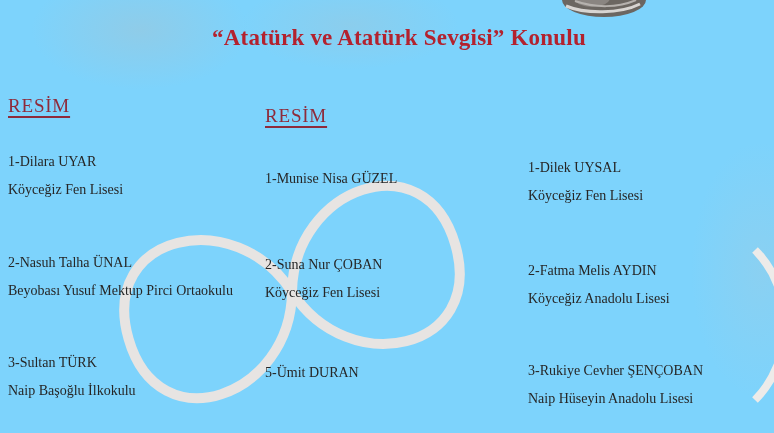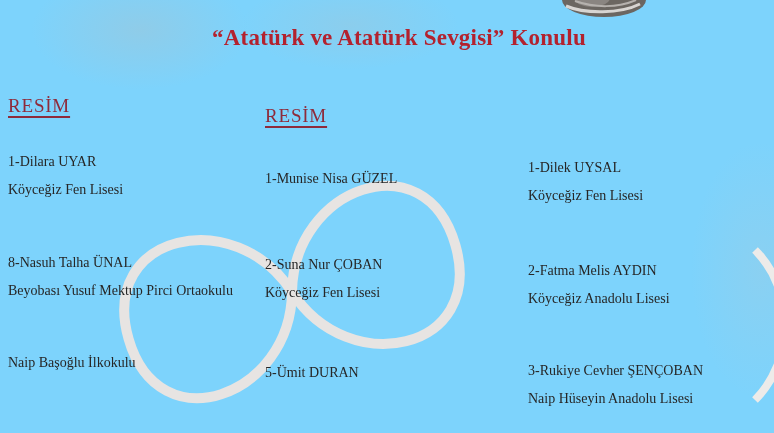--- a/index.html
+++ b/index.html
@@ -80,24 +80,25 @@
   </div>
 
   <div class="col-header hdr-resim">RESİM</div>
   <div class="col-header hdr-siir">RESİM</div>
 
   <div class="entry col1 e-r1">
     <div>1-Dilara UYAR</div>
     <div>Köyceğiz Fen Lisesi</div>
   </div>
   <div class="entry col1 e-r2">
-    <div>8-Nasuh Talha ÜNAL</div>
+    <div>2-Nasuh Talha ÜNAL</div>
     <div>Beyobası Yusuf Mektup Pirci Ortaokulu</div>
   </div>
   <div class="entry col1 e-r3">
+    <div>3-Sultan TÜRK</div>
     <div>Naip Başoğlu İlkokulu</div>
   </div>
 
   <div class="entry col2 e-s1">
     <div>1-Munise Nisa GÜZEL</div>
   </div>
   <div class="entry col2 e-s2">
     <div>2-Suna Nur ÇOBAN</div>
     <div>Köyceğiz Fen Lisesi</div>
   </div>

